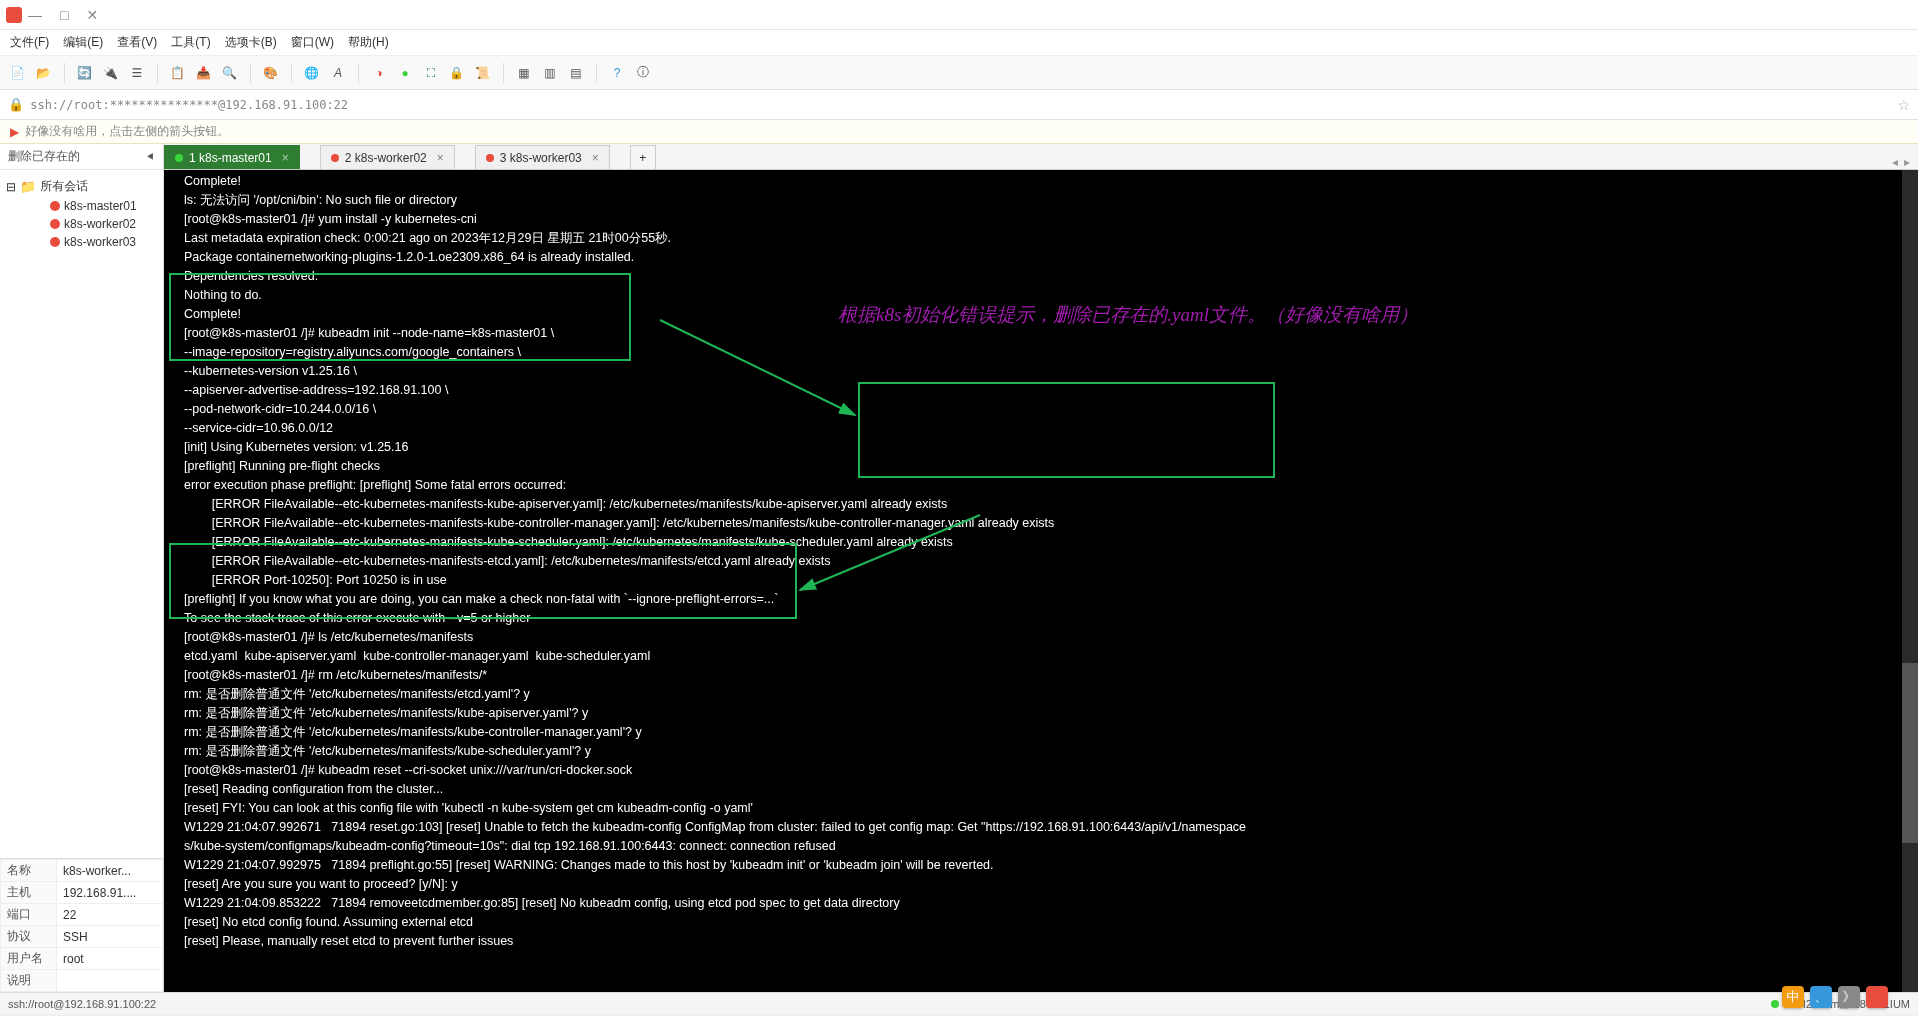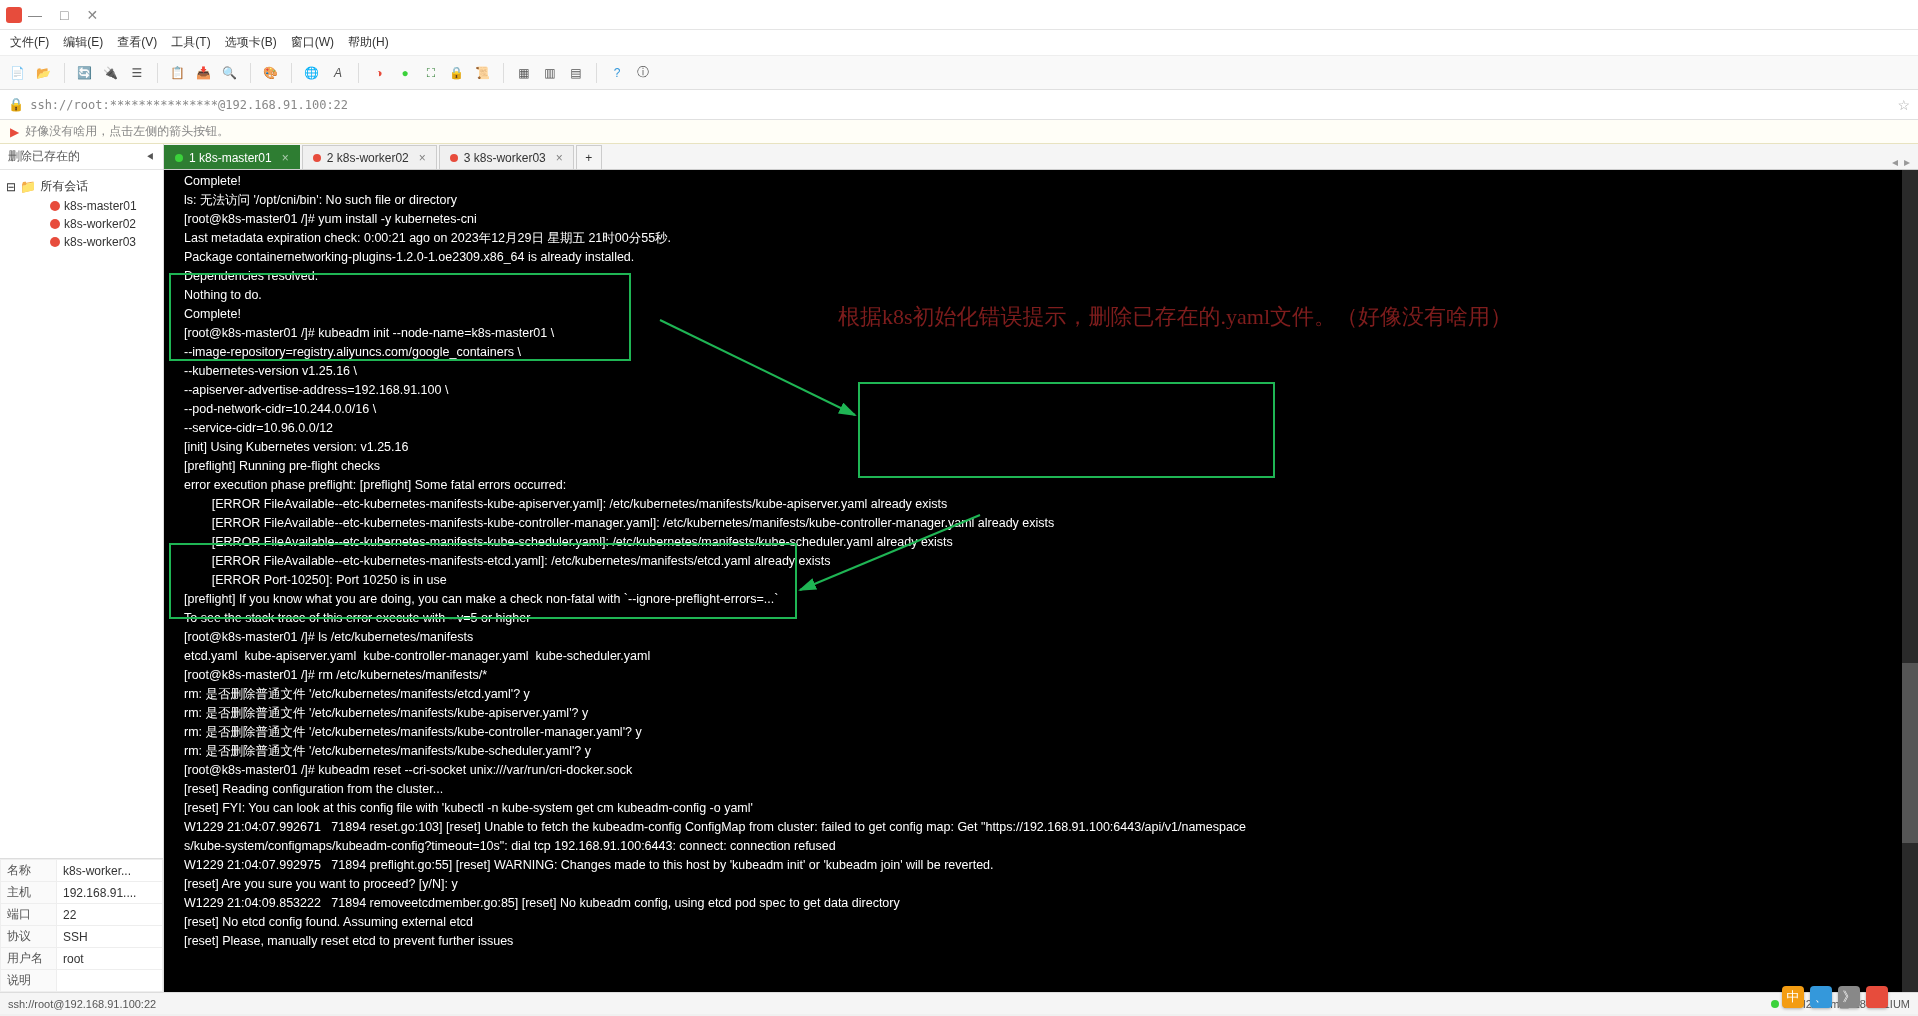--- a/index.html
+++ b/index.html
@@ -42,37 +42,37 @@
 
 
 .props { border-top:1px solid #ddd; }
 .props table { width:100%; border-collapse:collapse; font-size:12px; }
 .props td { border:1px solid #eee; padding:0 6px; height:22px; }
 .props td:first-child { width:56px; background:#fafafa; color:#555; }
 
 
 .rightcol { flex:1; display:flex; flex-direction:column; }
 .tabstrip { height:26px; background:#f5f5f5; display:flex; align-items:flex-end; border-bottom:1px solid #ccc; position:relative; }
-.tab { height:24px; display:flex; align-items:center; gap:6px; padding:0 10px; border:1px solid #ccc; border-bottom:none; margin-right:2px; background:#f0f0f0; font-size:12px; }
+.tab { height:24px; display:flex; align-items:center; gap:6px; padding:0 10px; border:1px solid #ccc; border-bottom:none; margin-right:20px; background:#f0f0f0; font-size:12px; }
 .tab.active { background:#2e7d32; color:#fff; border-color:#2e7d32; }
 .tab .dot { width:8px; height:8px; border-radius:50%; }
 .dot.green { background:#3bd23b; } .dot.red { background:#e74c3c; }
 .tab .x { color:inherit; opacity:.6; margin-left:4px; }
 .tab.addtab { width:26px; justify-content:center; background:#f5f5f5; }
 .tabstrip .spacer { flex:1; }
 .tabstrip .navarrows { display:flex; gap:6px; padding:0 8px; color:#999; }
 
 
 .terminal { flex:1; background:#000; color:#fff; font-family:Consolas,"Courier New",monospace; font-size:12.5px; line-height:19px; padding:2px 20px; position:relative; overflow:hidden; white-space:pre; }
 .terminal .scrollbar { position:absolute; right:0; top:0; width:16px; height:100%; background:#2a2a2a; }
 .terminal .thumb { position:absolute; right:0; top:60%; width:16px; height:180px; background:#555; }
 
 
 .box { position:absolute; border:2px solid #1fb554; pointer-events:none; }
-.annot { position:absolute; color:#7f1d1d; font-size:22px; font-family:"Microsoft YaHei"; }
+.annot { position:absolute; color:#a21caf; font-size:19px; font-family:"Microsoft YaHei";font-style:italic; }
 svg.ovr { position:absolute; top:0; left:0; pointer-events:none; }
 
 
 .statusbar { height:22px; background:#f5f5f5; border-top:1px solid #ddd; display:flex; align-items:center; padding:0 8px; font-size:11px; color:#555; }
 .statusbar .seg { display:flex; align-items:center; gap:4px; }
 .statusbar .gdot { width:8px; height:8px; background:#3bd23b; border-radius:50%; }
 .statusbar .spacer { flex:1; }
 
 
 .bubbles { position:absolute; right:30px; bottom:8px; display:flex; gap:6px; }

